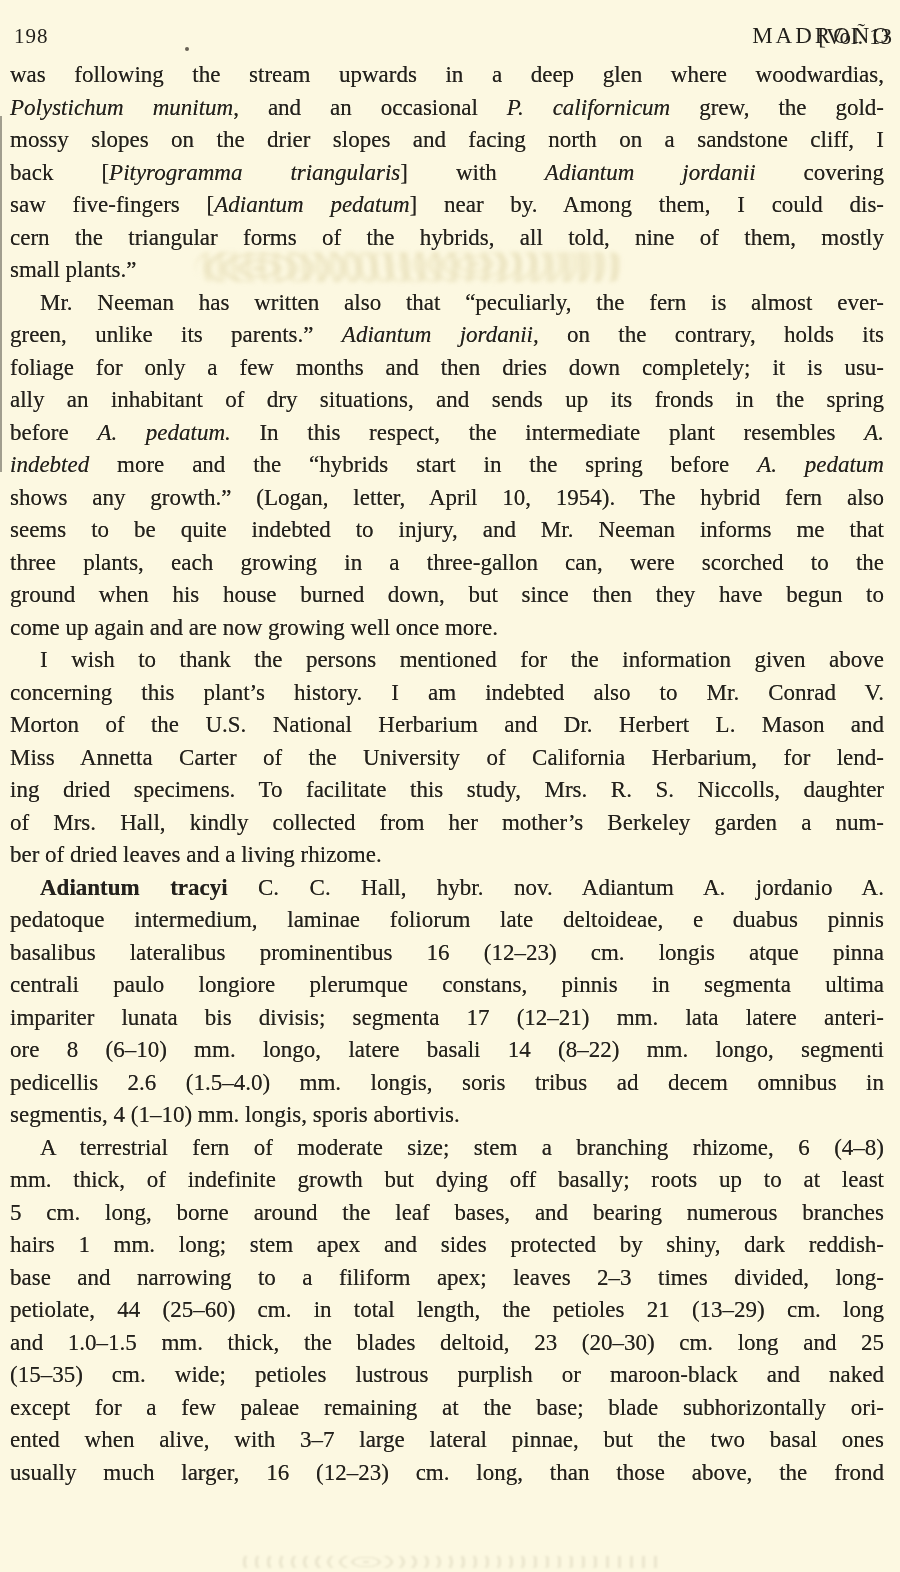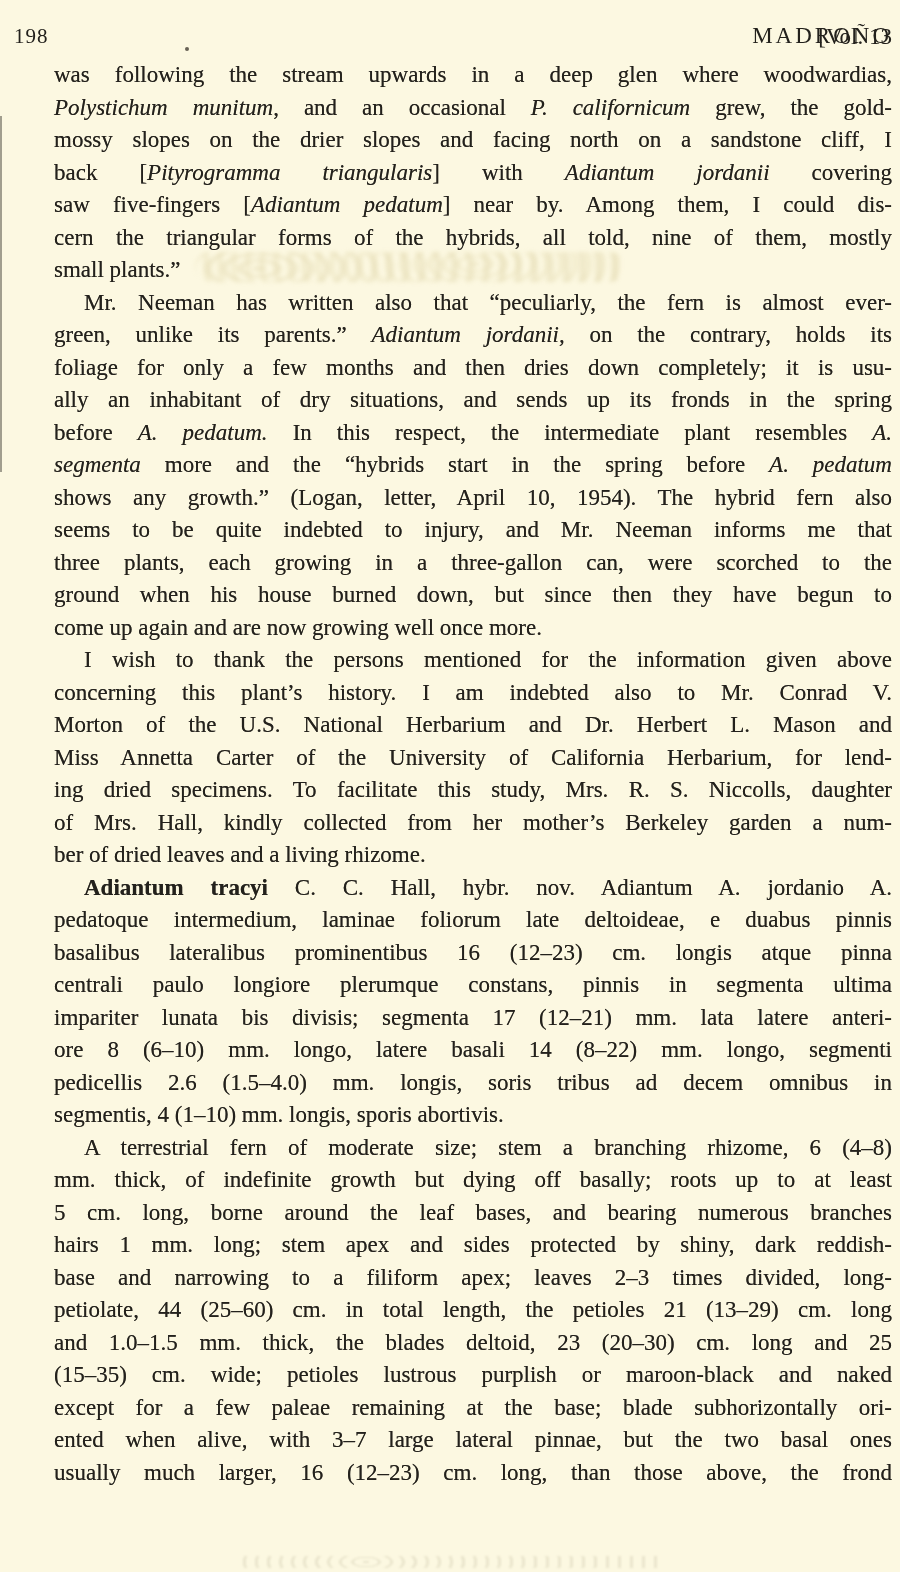--- a/index.html
+++ b/index.html
@@ -26,24 +26,23 @@
     text-align: right;
     font-size: 23px; letter-spacing: 3px;
   }
   .volume {
     position: absolute; right: 0; top: 1px;
     font-size: 23px;
   }
   
   .body-text {
     position: absolute;
-    top: 59px; left: 10px; right: 8px;
+    top: 59px; left: 10px; right: 16px;
     font-size: 23px;
     text-shadow: 0 0 0.5px rgba(35, 33, 28, 0.65);
-    margin-left: 44px;
   }
   .line {
     height: 32.5px;
     line-height: 32.5px;
     text-align: justify;
     text-align-last: justify;
     text-justify: inter-word;
     white-space: nowrap;
     overflow: visible;
   }
@@ -105,21 +104,21 @@
         <div class="line"><span>saw five-fingers [</span><span class="it">Adiantum pedatum</span><span>] near by. Among them, I could dis-</span></div>
         <div class="line"><span>cern the triangular forms of the hybrids, all told, nine of them, mostly</span></div>
         <div class="line last"><span>small plants.”</span></div>
       </div>
       <div>
         <div class="line indent"><span>Mr. Neeman has written also that “peculiarly, the fern is almost ever-</span></div>
         <div class="line"><span>green, unlike its parents.” </span><span class="it">Adiantum jordanii,</span><span> on the contrary, holds its</span></div>
         <div class="line"><span>foliage for only a few months and then dries down completely; it is usu-</span></div>
         <div class="line"><span>ally an inhabitant of dry situations, and sends up its fronds in the spring</span></div>
         <div class="line"><span>before </span><span class="it">A. pedatum.</span><span> In this respect, the intermediate plant resembles </span><span class="it">A.</span></div>
-        <div class="line"><span class="it">segmenta</span><span> more and the “hybrids start in the spring before </span><span class="it">A. pedatum</span></div>
+        <div class="line"><span class="it">indebted</span><span> more and the “hybrids start in the spring before </span><span class="it">A. pedatum</span></div>
         <div class="line"><span>shows any growth.” (Logan, letter, April 10, 1954). The hybrid fern also</span></div>
         <div class="line"><span>seems to be quite indebted to injury, and Mr. Neeman informs me that</span></div>
         <div class="line"><span>three plants, each growing in a three-gallon can, were scorched to the</span></div>
         <div class="line"><span>ground when his house burned down, but since then they have begun to</span></div>
         <div class="line last"><span>come up again and are now growing well once more.</span></div>
       </div>
       <div>
         <div class="line indent"><span>I wish to thank the persons mentioned for the information given above</span></div>
         <div class="line"><span>concerning this plant’s history. I am indebted also to Mr. Conrad V.</span></div>
         <div class="line"><span>Morton of the U.S. National Herbarium and Dr. Herbert L. Mason and</span></div>

